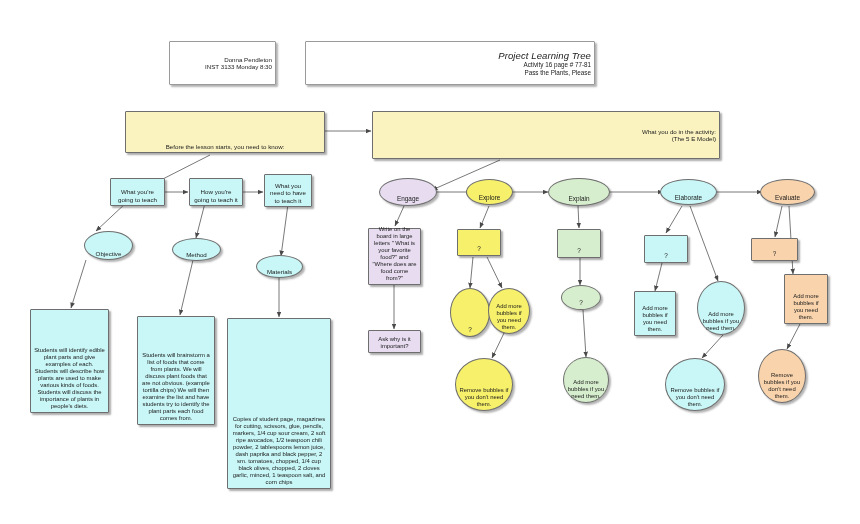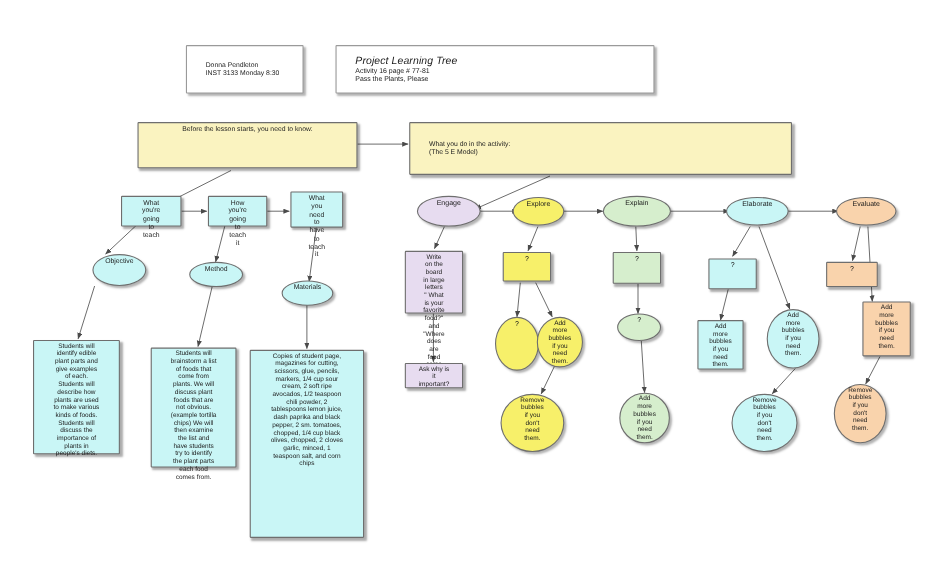--- a/index.html
+++ b/index.html
@@ -12,27 +12,27 @@
     -webkit-font-smoothing:antialiased;
   }
   #stage{position:absolute;left:0;top:0;width:860px;height:524px;}
   #edges{position:absolute;left:0;top:0;width:860px;height:524px;z-index:1;pointer-events:none;}
 
   .node{
     position:absolute;
     z-index:2;
     box-sizing:border-box;
     display:flex;
-    align-items:flex-start;
+    align-items:flex-end;
     justify-content:center;
     text-align:center;
     color:#1b1b1b;
     line-height:1.18;
     font-size:6.2px;
-    padding:2px 17px;
+    padding:2px 3px;
   }
   .rect{
     border:1px solid #6e6e6e;
     border-radius:1px;
     box-shadow:2px 2px 2px rgba(0,0,0,0.33);
   }
   .ellipse{
     border:1px solid #6e6e6e;
     border-radius:50%;
     box-shadow:2px 2px 2px rgba(0,0,0,0.30);

